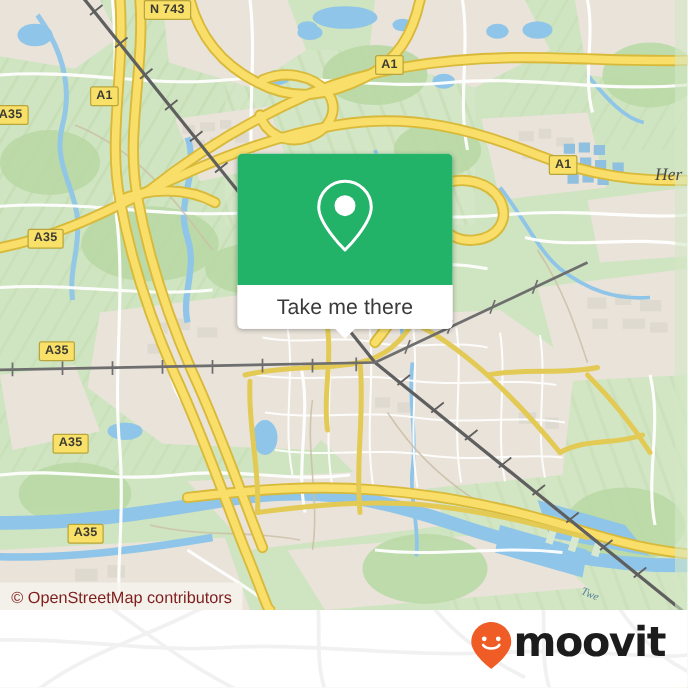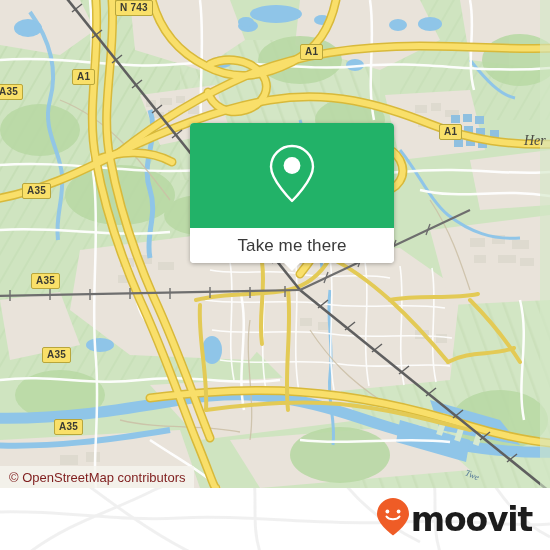--- a/index.html
+++ b/index.html
@@ -66,21 +66,21 @@
     font-size: 9px;
     color: #5b7f99;
     white-space: nowrap;
   }
 
   
   .card {
     position: absolute;
     left: 190px;
     top: 123px;
-    width: 204px;
+    width: 172px;
     border-radius: 4px;
     overflow: visible;
     box-shadow: 0 1px 4px rgba(0,0,0,0.30);
     background: #ffffff;
   }
   .card-top {
     height: 105px;
     background: #22b268;
     border-top-left-radius: 4px;
     border-top-right-radius: 4px;
@@ -157,21 +157,21 @@
     font-size: 17px;
     color: #2c2c2c;
     white-space: nowrap;
   }
   .footer-logo {
     position: absolute;
     right: 18px;
     top: 50%;
     transform: translateY(-50%);
     display: flex;
-    align-items: center;
+    align-items: flex-start;
     gap: 1px;
   }
   .logo-wordmark {
     font-family: "DejaVu Sans", sans-serif;
     font-size: 33px;
     font-weight: bold;
     color: #1c1c1c;
     letter-spacing: -1.2px;
     line-height: 33px;
   }

